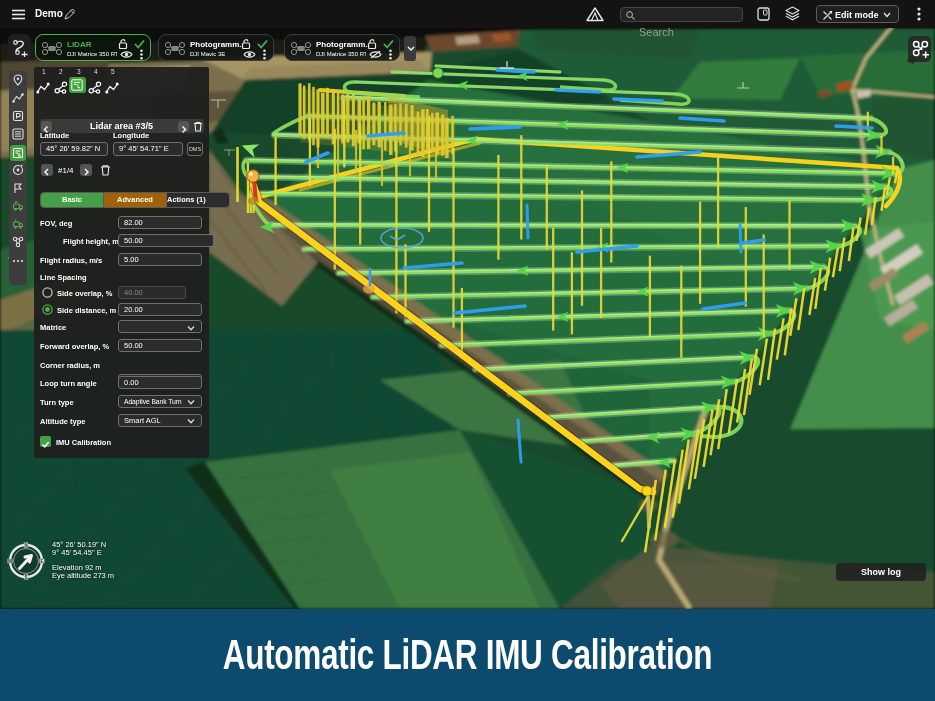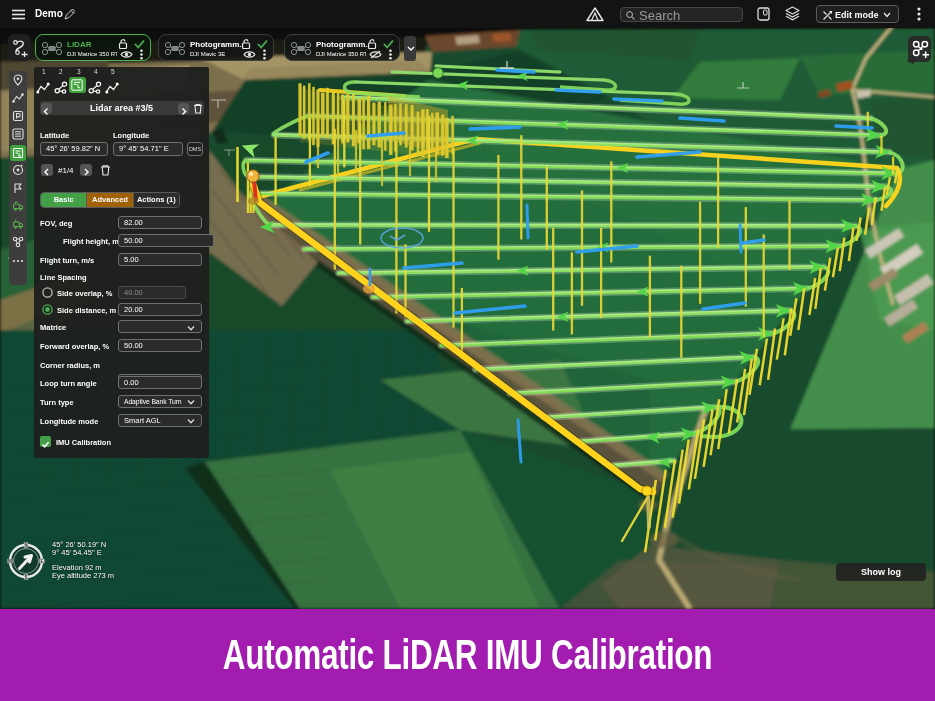--- a/index.html
+++ b/index.html
@@ -1,20 +1,20 @@
 <!DOCTYPE html>
 <html><head><meta charset="utf-8">
 <style>
 html,body{margin:0;padding:0;width:935px;height:701px;overflow:hidden;
  font-family:"Liberation Sans",sans-serif;background:#000;}
 *{box-sizing:border-box;}
 .abs{position:absolute;}
 #topbar{position:absolute;left:0;top:0;width:935px;height:28px;background:#161616;z-index:30;}
 #map{position:absolute;left:0;top:28px;width:935px;height:581px;z-index:1;}
-#banner{position:absolute;left:0;top:609px;width:935px;height:92px;background:#a21caf;z-index:40;
+#banner{position:absolute;left:0;top:609px;width:935px;height:92px;background:#0c4a6e;z-index:40;
  display:flex;align-items:center;justify-content:center;}
 #banner span{color:#fff;font-size:31.5px;font-weight:700;letter-spacing:-0.3px;transform:scaleY(1.33);display:inline-block;}
 .card{position:absolute;top:34px;height:27px;background:rgba(20,22,20,0.92);border:1px solid #3c3c3c;
  border-radius:8px;z-index:25;color:#fff;}
 .panel{position:absolute;left:34px;top:67px;width:175px;height:391px;background:rgba(30,31,30,0.96);
  border-radius:2px;z-index:20;color:#fff;}
 .sidebar{position:absolute;left:9px;top:71px;width:18px;height:214px;background:#3d3d3d;
  border-radius:4px;z-index:21;}
 .inp{position:absolute;height:13px;background:#2b2b2b;border:1px solid #6f6f6f;border-radius:3px;
  color:#fff;font-size:7.5px;line-height:11px;padding-left:5px;}
@@ -438,21 +438,21 @@
     </svg>
  <svg class="abs" style="left:586px;top:7px" width="18" height="15">
       <path d="M9,1 L17,13.5 H1 Z" fill="none" stroke="#e8e8e8" stroke-width="1.4" stroke-linejoin="round"></path>
       <path d="M5.5,13.5 L9,6 L12,13.5" fill="none" stroke="#e8e8e8" stroke-width="1.2"></path>
     </svg>
  <div class="abs" style="left:620px;top:7px;width:123px;height:15px;background:#242424;border:1px solid #464646;border-radius:4px;">
    <svg class="abs" style="left:5px;top:3px" width="9" height="9">
         <circle cx="3.6" cy="3.6" r="2.9" fill="none" stroke="#9b9b9b" stroke-width="1.2"></circle>
         <line x1="6" y1="6" x2="8.5" y2="8.5" stroke="#9b9b9b" stroke-width="1.2"></line>
       </svg>
-   <span class="abs" style="left:18px;top:0;color:#9b9b9b;font-size:13px;">Search</span>
+   <span class="abs" style="left:18px;top:18px;color:#9b9b9b;font-size:11px;">Search</span>
  </div>
  <svg class="abs" style="left:757px;top:7px" width="13" height="14">
       <rect x="1" y="1" width="11" height="12" rx="2" fill="none" stroke="#e0e0e0" stroke-width="1.3"></rect>
       <rect x="6.5" y="3" width="3.5" height="5" rx="1" fill="none" stroke="#e0e0e0" stroke-width="1"></rect>
     </svg>
  <svg class="abs" style="left:785px;top:6px" width="15" height="15">
       <path d="M7.5,1 L14,4.5 7.5,8 1,4.5 Z" fill="none" stroke="#e0e0e0" stroke-width="1.2" stroke-linejoin="round"></path>
       <path d="M1,7.5 L7.5,11 14,7.5" fill="none" stroke="#e0e0e0" stroke-width="1.2"></path>
       <path d="M1,10.2 L7.5,13.7 14,10.2" fill="none" stroke="#e0e0e0" stroke-width="1.2"></path>
     </svg>
@@ -678,21 +678,21 @@
       <circle cx="3.2" cy="9.8" r="2.1" stroke="#fff" fill="none" stroke-width="1.2"></circle>
       <circle cx="10.5" cy="3.2" r="2.1" stroke="#fff" fill="none" stroke-width="1.2"></circle>
       <circle cx="10" cy="10.5" r="1.7" stroke="#fff" fill="none" stroke-width="1.2"></circle>
       <path d="M4.8,8.3 L8.9,4.6 M8.4,10.3 L5.2,10" stroke="#fff" stroke-width="1.2"></path>
     </svg>
  <svg class="abs" style="left:71px;top:14px" width="14" height="14" viewBox="0 0 14 14">
       <path d="M1.5,11 L5,5.5 L8.5,8.5 L12.5,3" stroke="#fff" fill="none" stroke-width="1.2"></path>
       <circle cx="1.8" cy="11" r="1.5" fill="#fff"></circle>
       <circle cx="12.2" cy="3" r="1.5" fill="#fff"></circle>
     </svg>
- <div class="abs" style="left:5.5px;top:34px;width:164px;height:14px;background:#3a3a3a;border-radius:3px;">
+ <div class="abs" style="left:5.5px;top:52px;width:164px;height:14px;background:#3a3a3a;border-radius:3px;">
    <div class="btn" style="left:1.5px;top:1.5px;width:11px;height:11px;"><svg width="11" height="11">
           <path d="M6.5,2.5 L3.5,5.5 L6.5,8.5" stroke="#fff" stroke-width="1.4" fill="none"></path>
         </svg></div>
    <div class="abs" style="left:0;top:2px;width:164px;text-align:center;color:#fff;font-size:9px;font-weight:700;">Lidar area #3/5</div>
    <div class="btn" style="left:138px;top:1.5px;width:11px;height:11px;"><svg width="11" height="11">
           <path d="M4.5,2.5 L7.5,5.5 L4.5,8.5" stroke="#fff" stroke-width="1.4" fill="none"></path>
         </svg></div>
    <svg class="abs" style="left:153px;top:2px" width="10" height="11">
         <path d="M1,2.5 h8 M3,2.5 V1.5 h4 v1 M2,2.5 l0.7,7.5 h4.6 l0.7,-7.5" fill="none" stroke="#e8e8e8" stroke-width="1.1"></path>
       </svg>
@@ -705,30 +705,30 @@
  <div class="btn" style="left:7px;top:97px;width:12px;height:12px;"><svg width="12" height="12">
         <path d="M7,3 L4,6 L7,9" stroke="#fff" stroke-width="1.4" fill="none"></path>
       </svg></div>
  <div class="abs" style="left:24px;top:99px;color:#fff;font-size:8px;">#1/4</div>
  <div class="btn" style="left:46px;top:97px;width:12px;height:12px;"><svg width="12" height="12">
         <path d="M5,3 L8,6 L5,9" stroke="#fff" stroke-width="1.4" fill="none"></path>
       </svg></div>
  <svg class="abs" style="left:66px;top:97px" width="11" height="12">
       <path d="M1,3 h9 M3.2,3 V1.8 h4.6 V3 M2.2,3 l0.8,8 h5 l0.8,-8" fill="none" stroke="#e8e8e8" stroke-width="1.1"></path>
     </svg>
- <div class="abs" style="left:6px;top:124.5px;width:140px;height:16px;border:1px solid #5a5a5a;border-radius:4px;overflow:hidden;display:flex;">
+ <div class="abs" style="left:6px;top:124.5px;width:190px;height:16px;border:1px solid #5a5a5a;border-radius:4px;overflow:hidden;display:flex;">
    <div style="flex:1;background:#43a047;color:#fff;font-size:7.5px;font-weight:700;text-align:center;line-height:14px;">Basic</div>
    <div style="flex:1;background:#a16207;color:#fff;font-size:7.5px;font-weight:700;text-align:center;line-height:14px;border-left:1px solid #5a5a5a;border-right:1px solid #5a5a5a;">Advanced</div>
-   <div style="flex:1;background:#2c2c2c;color:#fff;font-size:7.5px;font-weight:700;text-align:center;line-height:14px;">Actions (1)</div>
+   <div style="flex:1;background:#2c2c2c;color:#fff;font-size:7.5px;font-weight:700;text-align:left;line-height:14px;">Actions (1)</div>
  </div>
  <div class="lbl" style="left:6px;top:151.5px;">FOV, deg</div>
     <div class="inp" style="left:84px;top:148.5px;width:84px;border-color:#6f6f6f;color:#fff;">82.00</div>
     <div class="lbl" style="left:6px;top:170px;padding-left:23px;">Flight height, m</div>
     <div class="inp" style="left:84px;top:167px;width:96px;border-color:#6f6f6f;color:#fff;">50.00</div>
-    <div class="lbl" style="left:6px;top:188.5px;">Flight turn, m/s</div>
+    <div class="lbl" style="left:6px;top:188.5px;">Flight radius, m/s</div>
     <div class="inp" style="left:84px;top:185.5px;width:84px;border-color:#6f6f6f;color:#fff;">5.00</div>
     <div class="lbl" style="left:6px;top:206px;">Line Spacing</div>
     <svg class="abs" style="left:8px;top:219.5px" width="11" height="11">
       <circle cx="5.5" cy="5.5" r="4.6" fill="none" stroke="#bdbdbd" stroke-width="1.3"></circle>
     </svg>
     <div class="lbl" style="left:23px;top:221.5px;">Side overlap, %</div>
     <div class="inp" style="left:84px;top:218.5px;width:68px;border-color:#4a4a4a;color:#8a8a8a;">40.00</div>
     <svg class="abs" style="left:8px;top:236.5px" width="11" height="11">
       <circle cx="5.5" cy="5.5" r="4.6" fill="none" stroke="#4caf50" stroke-width="1.3"></circle>
       <circle cx="5.5" cy="5.5" r="2.4" fill="#4caf50"></circle>
@@ -744,21 +744,21 @@
     <div class="lbl" style="left:6px;top:275px;">Forward overlap, %</div>
     <div class="inp" style="left:84px;top:272px;width:84px;border-color:#6f6f6f;color:#fff;">50.00</div>
     <div class="lbl" style="left:6px;top:293.5px;">Corner radius, m</div>
     <div class="inp" style="left:84px;top:290.5px;width:84px;border-color:#6f6f6f;color:#fff;margin-top:16px;">6.00</div>
     <div class="lbl" style="left:6px;top:312px;">Loop turn angle</div>
     <div class="inp" style="left:84px;top:309px;width:84px;border-color:#6f6f6f;color:#fff;">0.00</div>
     <div class="lbl" style="left:6px;top:330.5px;">Turn type</div>
     <div class="inp" style="left:84px;top:327.5px;width:84px;border-color:#6f6f6f;color:#fff;"><span style="font-size:6.8px;letter-spacing:-0.1px">Adaptive Bank Turn</span><svg class="abs" style="right:6px;top:4.5px" width="8" height="5">
         <path d="M1,0.5 L4,3.8 L7,0.5" stroke="#ddd" stroke-width="1.3" fill="none"></path>
       </svg></div>
-    <div class="lbl" style="left:6px;top:349.5px;">Longitude mode</div>
+    <div class="lbl" style="left:6px;top:349.5px;">Altitude type</div>
     <div class="inp" style="left:84px;top:346.5px;width:84px;border-color:#6f6f6f;color:#fff;">Smart AGL<svg class="abs" style="right:6px;top:4.5px" width="8" height="5">
         <path d="M1,0.5 L4,3.8 L7,0.5" stroke="#ddd" stroke-width="1.3" fill="none"></path>
       </svg></div>
     <div class="abs" style="left:6px;top:369px;width:11px;height:11px;background:#43a047;border-radius:2px;"><svg width="11" height="11">
         <path d="M2.5,5.5 l2.2,2.3 L8.6,3.2" stroke="#fff" stroke-width="1.5" fill="none"></path>
       </svg></div>
     <div class="lbl" style="left:22px;top:371px;">IMU Calibration</div>
 </div>
 
 <svg class="abs" style="left:7px;top:542px;z-index:15" width="38" height="38" viewBox="0 0 38 38">

